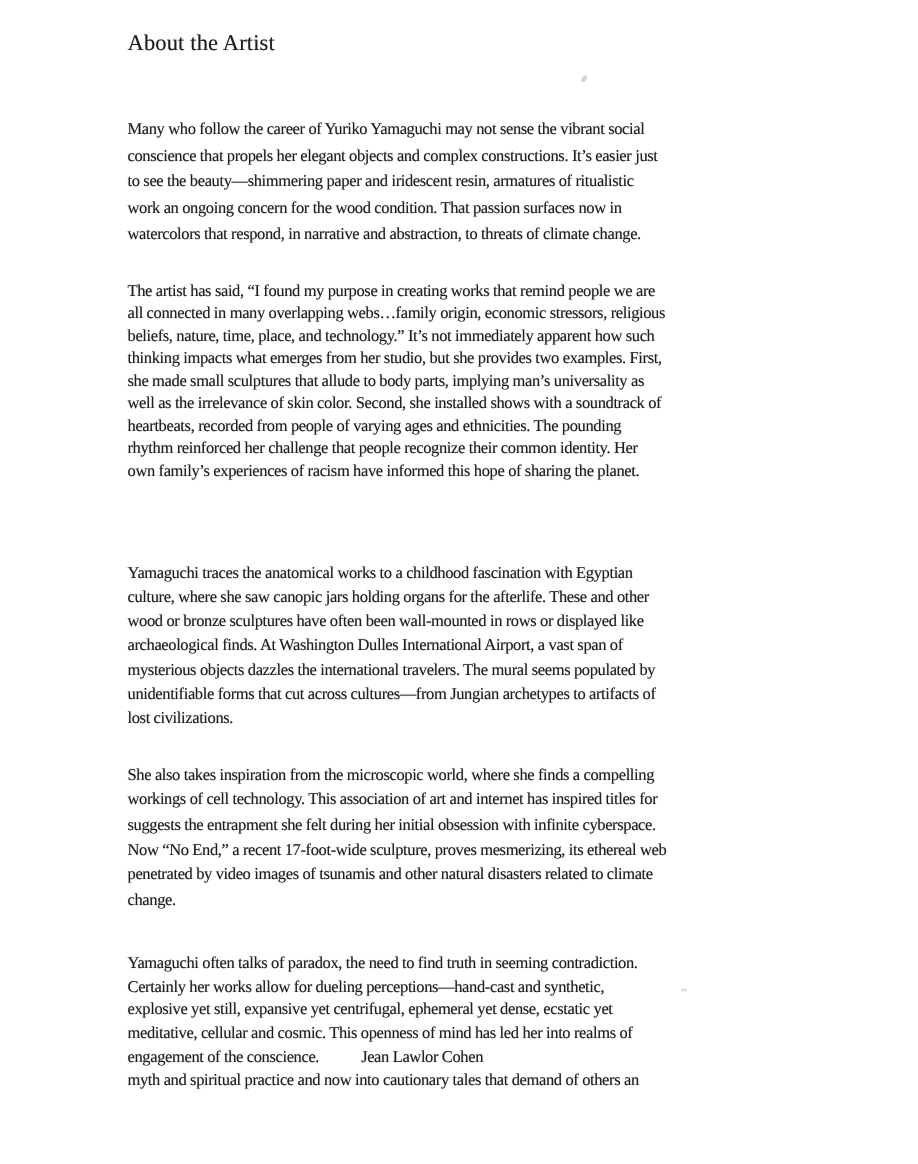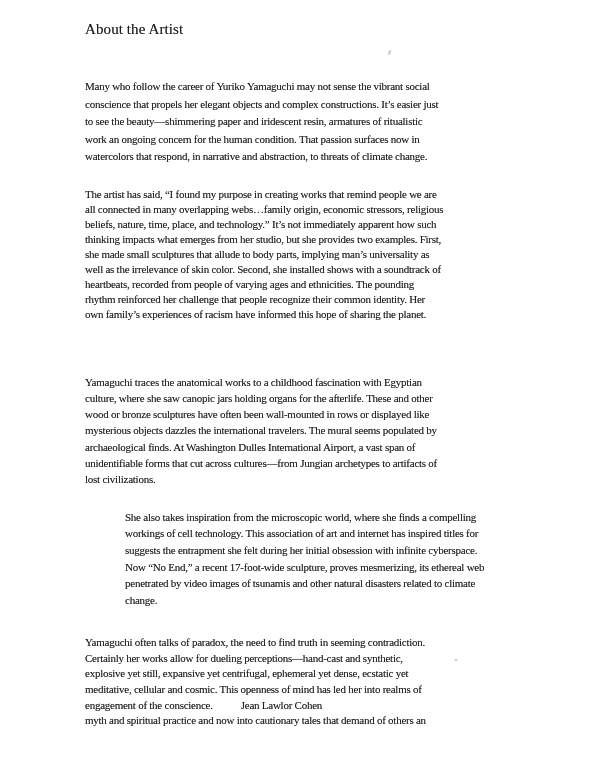--- a/index.html
+++ b/index.html
@@ -35,21 +35,21 @@
   }
   .line {
     white-space: nowrap;
     font-size: 11px;
     letter-spacing: -0.25px;
     text-shadow: 0 0 0.6px rgba(35,35,35,0.5);
   }
   .p1 { margin-top: 40px; line-height: 17.5px; }
   .p2 { margin-top: 21px; line-height: 15px;   }
   .p3 { margin-top: 52px; line-height: 16.3px; }
-  .p4 { margin-top: 21px; line-height: 16.7px; margin-left: 40px; }
+  .p4 { margin-top: 21px; line-height: 16.7px; }
   .p5 { margin-top: 26px; line-height: 15.7px; }
   .attribution {
     margin-left: 28px;
   }
   .speck {
     position: absolute;
     background: #c3c3c3;
     border-radius: 40%;
   }
   .speck-1 { left: 388px; top: 50px;  width: 3px; height: 5px; transform: rotate(32deg); opacity: 0.7; }
@@ -59,42 +59,42 @@
 <body>
 
 <div class="page">
 
   <h1 class="title">About the Artist</h1>
 
   <div class="para p1">
     <div class="line">Many who follow the career of Yuriko Yamaguchi may not sense the vibrant social</div>
     <div class="line">conscience that propels her elegant objects and complex constructions. It’s easier just</div>
     <div class="line">to see the beauty—shimmering paper and iridescent resin, armatures of ritualistic</div>
-    <div class="line">work an ongoing concern for the human condition. That passion surfaces now in</div>
+    <div class="line">work an ongoing concern for the wood condition. That passion surfaces now in</div>
     <div class="line">watercolors that respond, in narrative and abstraction, to threats of climate change.</div>
   </div>
 
   <div class="para p2">
     <div class="line">The artist has said, “I found my purpose in creating works that remind people we are</div>
     <div class="line">all connected in many overlapping webs…family origin, economic stressors, religious</div>
     <div class="line">beliefs, nature, time, place, and technology.” It’s not immediately apparent how such</div>
     <div class="line">thinking impacts what emerges from her studio, but she provides two examples. First,</div>
     <div class="line">she made small sculptures that allude to body parts, implying man’s universality as</div>
     <div class="line">well as the irrelevance of skin color. Second, she installed shows with a soundtrack of</div>
     <div class="line">heartbeats, recorded from people of varying ages and ethnicities. The pounding</div>
     <div class="line">rhythm reinforced her challenge that people recognize their common identity. Her</div>
     <div class="line">own family’s experiences of racism have informed this hope of sharing the planet.</div>
   </div>
 
   <div class="para p3">
     <div class="line">Yamaguchi traces the anatomical works to a childhood fascination with Egyptian</div>
     <div class="line">culture, where she saw canopic jars holding organs for the afterlife. These and other</div>
     <div class="line">wood or bronze sculptures have often been wall-mounted in rows or displayed like</div>
+    <div class="line">archaeological finds. At Washington Dulles International Airport, a vast span of</div>
     <div class="line">mysterious objects dazzles the international travelers. The mural seems populated by</div>
-    <div class="line">archaeological finds. At Washington Dulles International Airport, a vast span of</div>
     <div class="line">unidentifiable forms that cut across cultures—from Jungian archetypes to artifacts of</div>
     <div class="line">lost civilizations.</div>
   </div>
 
   <div class="para p4">
     <div class="line">She also takes inspiration from the microscopic world, where she finds a compelling</div>
     <div class="line">workings of cell technology. This association of art and internet has inspired titles for</div>
     <div class="line">suggests the entrapment she felt during her initial obsession with infinite cyberspace.</div>
     <div class="line">Now “No End,” a recent 17-foot-wide sculpture, proves mesmerizing, its ethereal web</div>
     <div class="line">penetrated by video images of tsunamis and other natural disasters related to climate</div>

